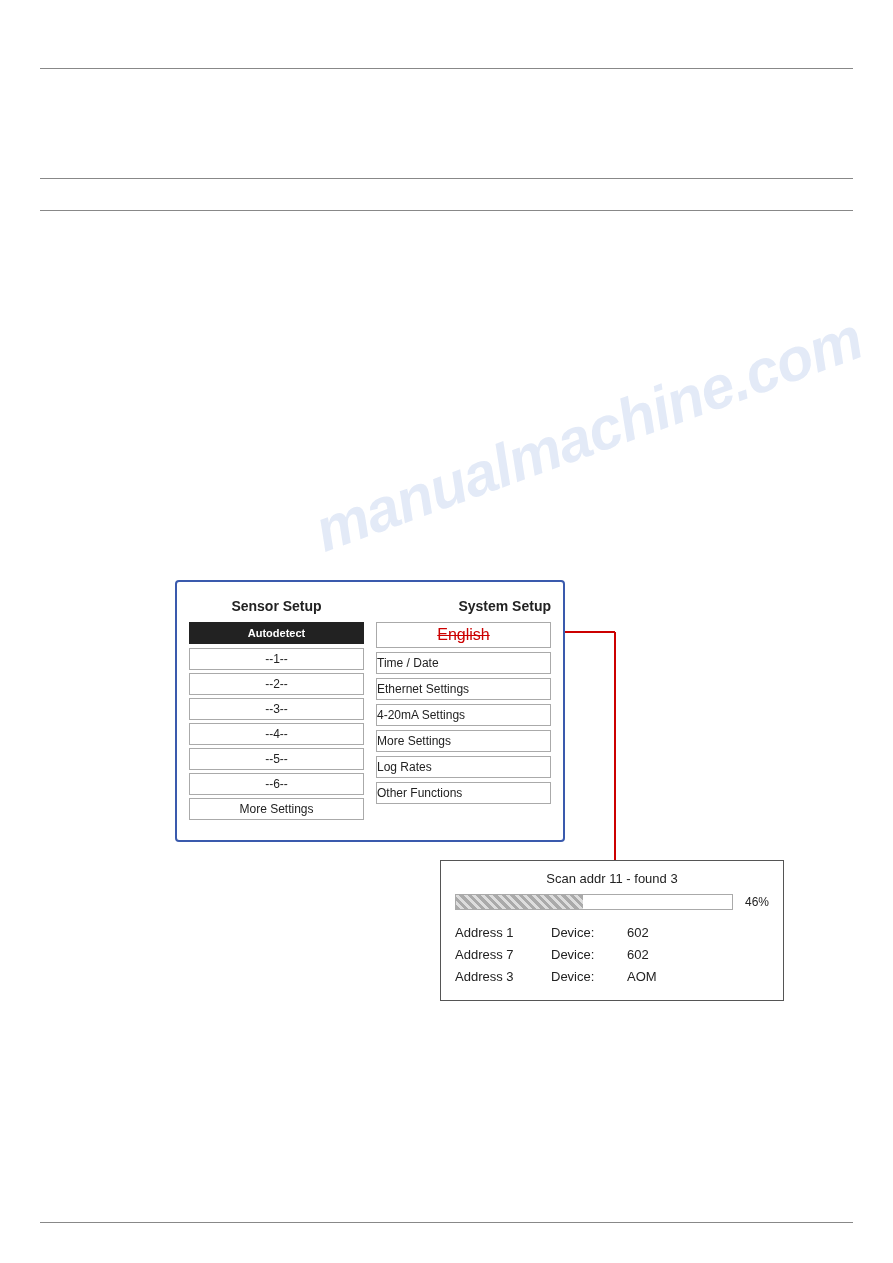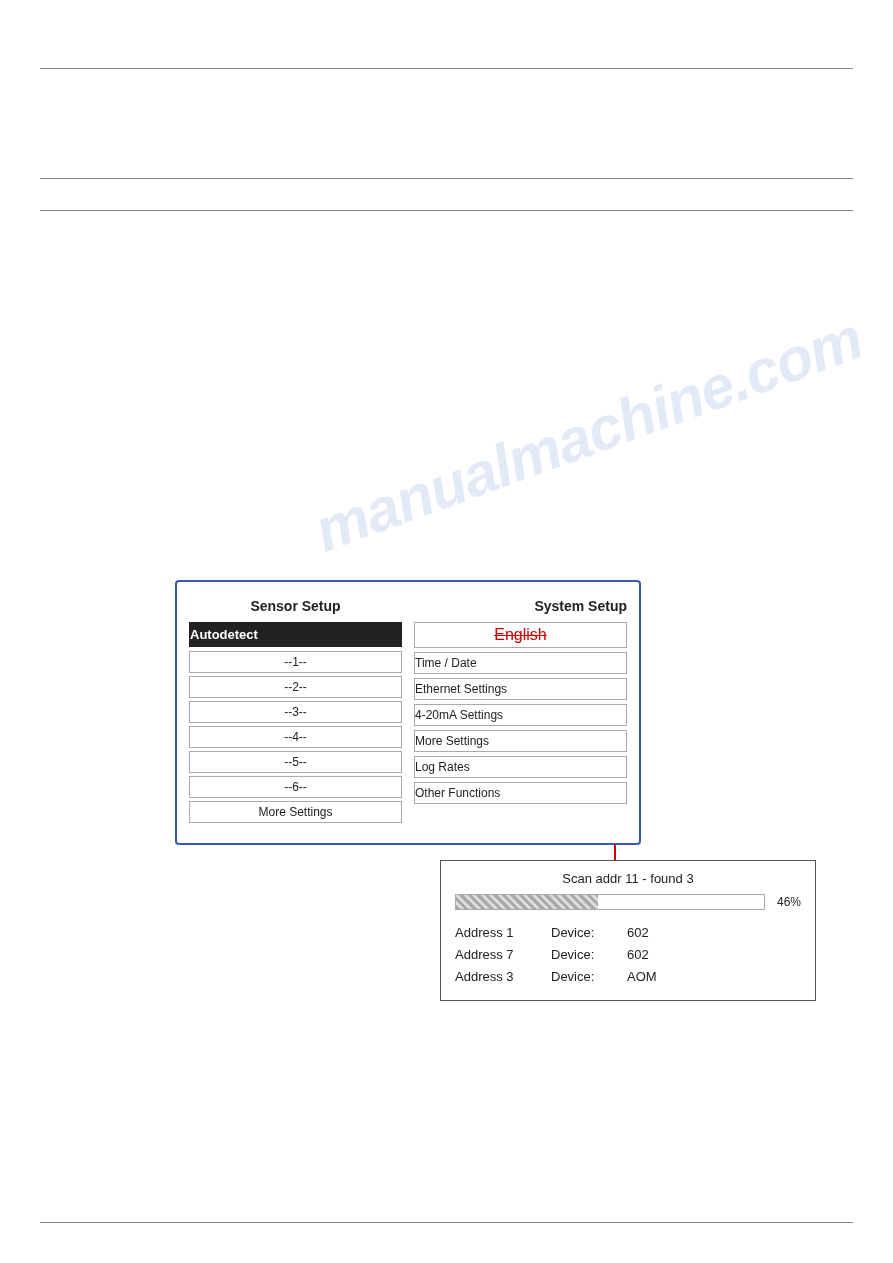--- a/index.html
+++ b/index.html
@@ -46,21 +46,21 @@
       right: 40px;
       border: none;
       border-top: 1px solid #888;
     }
 
     
     .main-panel {
       position: absolute;
       top: 580px;
       left: 175px;
-      width: 466px;
+      width: 390px;
       border: 2px solid #3a5aad;
       border-radius: 4px;
       background: #fff;
       padding: 16px 12px 20px 12px;
     }
 
     .panel-columns {
       display: flex;
       gap: 12px;
     }
@@ -71,23 +71,23 @@
     }
     .sensor-col .col-title {
       font-weight: bold;
       font-size: 14px;
       text-align: center;
       margin-bottom: 8px;
     }
     .sensor-col .autodetect-btn {
       background: #222;
       color: #fff;
-      text-align: left;
+      text-align: center;
       padding: 4px 0;
-      font-size: 13px;
+      font-size: 11px;
       font-weight: bold;
       margin-bottom: 4px;
       border: 1px solid #222;
     }
     .sensor-col .channel-btn {
       border: 1px solid #aaa;
       text-align: center;
       padding: 3px 0;
       margin-bottom: 3px;
       font-size: 12px;
@@ -136,21 +136,21 @@
       top: 570px;
       left: 175px;
       pointer-events: none;
     }
 
     
     .scan-box {
       position: absolute;
       top: 860px;
       left: 440px;
-      width: 376px;
+      width: 344px;
       border: 1px solid #555;
       background: #fff;
       padding: 10px 14px 12px 14px;
     }
     .scan-box .scan-title {
       font-size: 13px;
       text-align: center;
       margin-bottom: 8px;
       font-weight: normal;
     }

